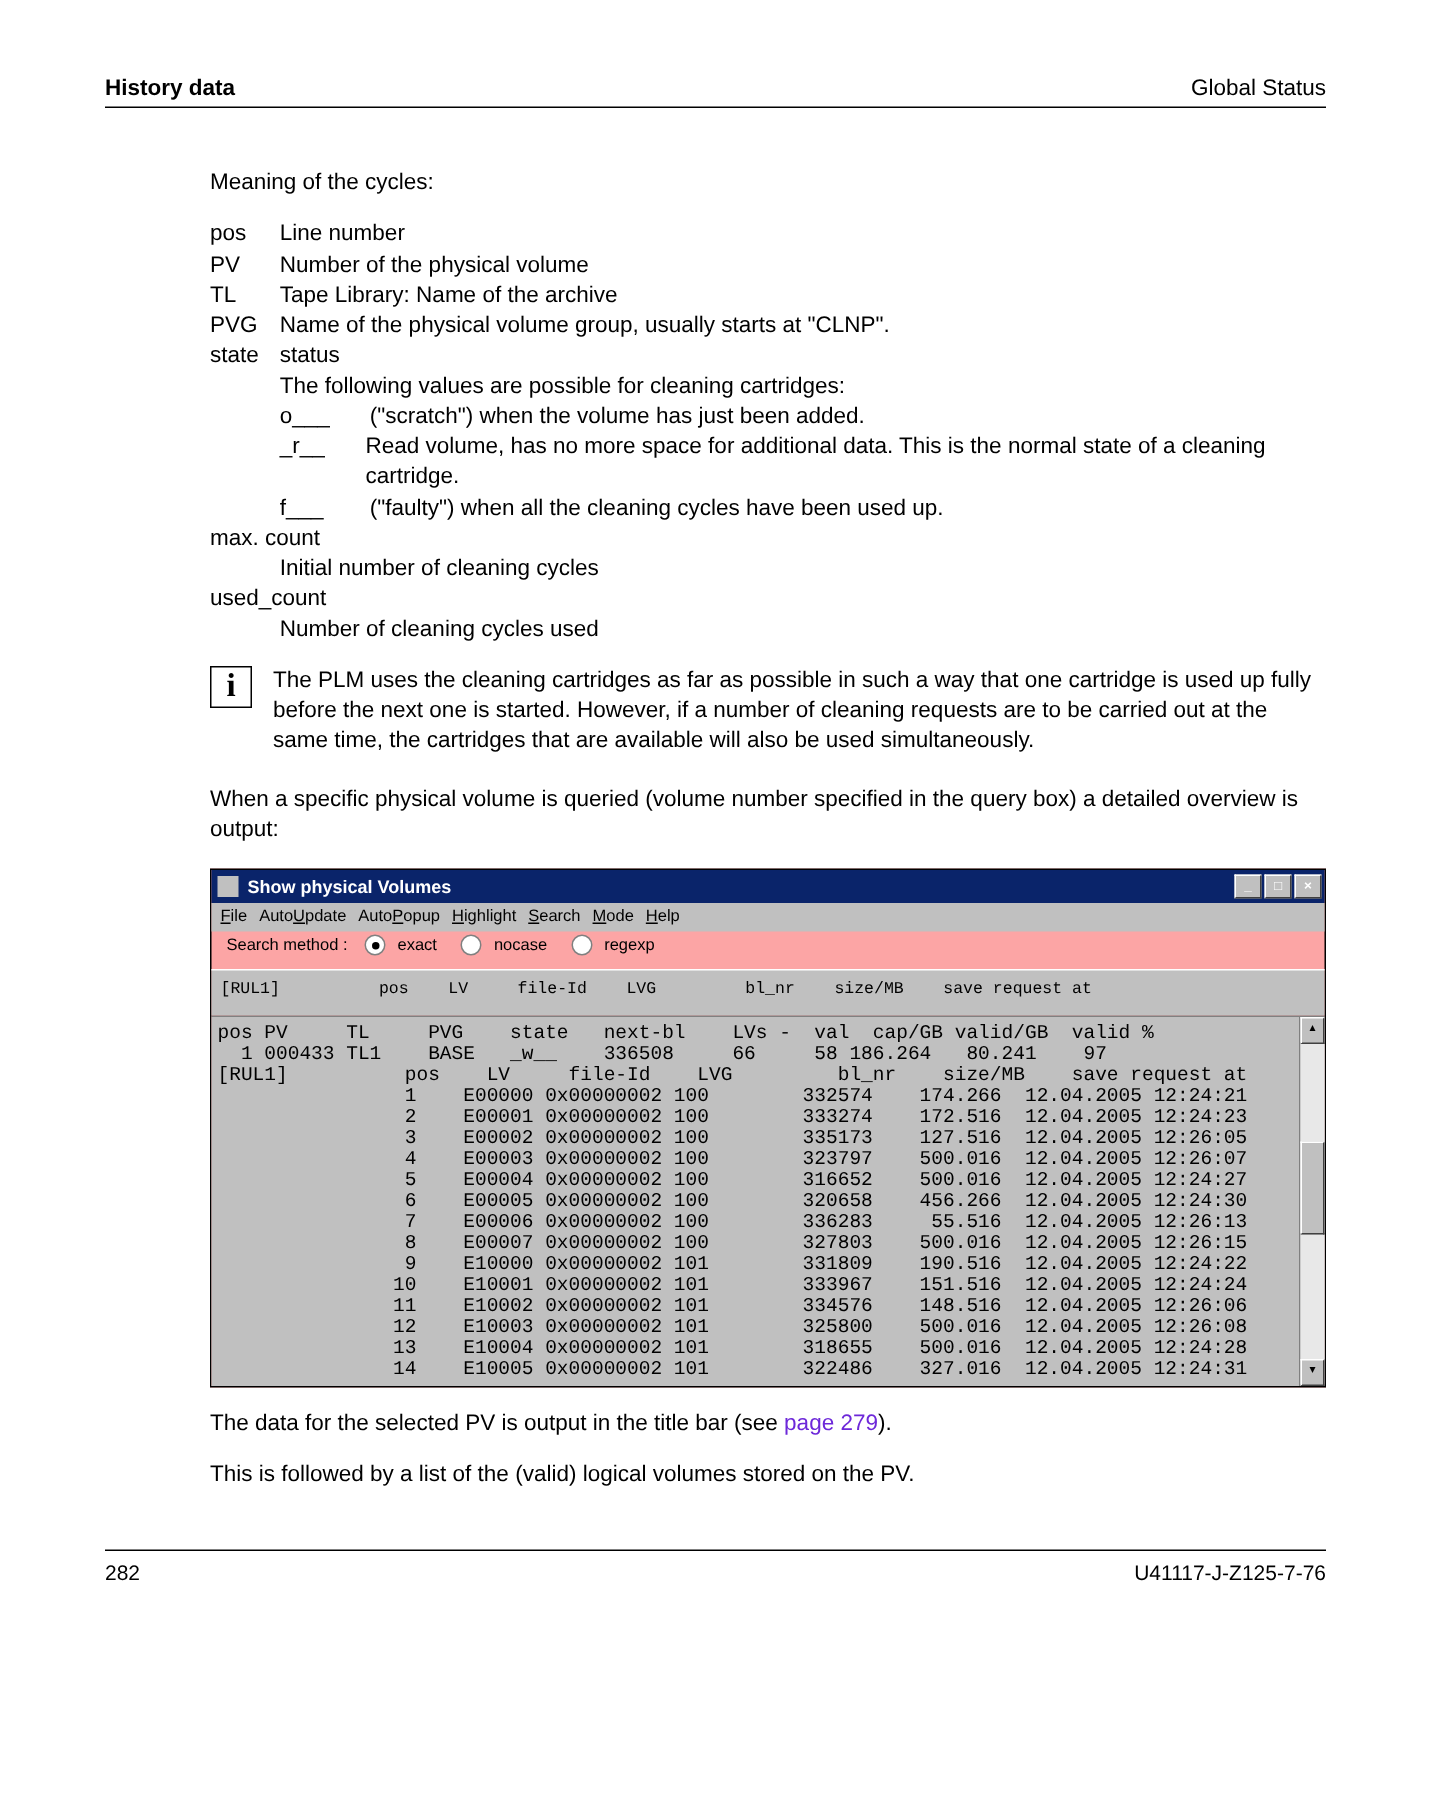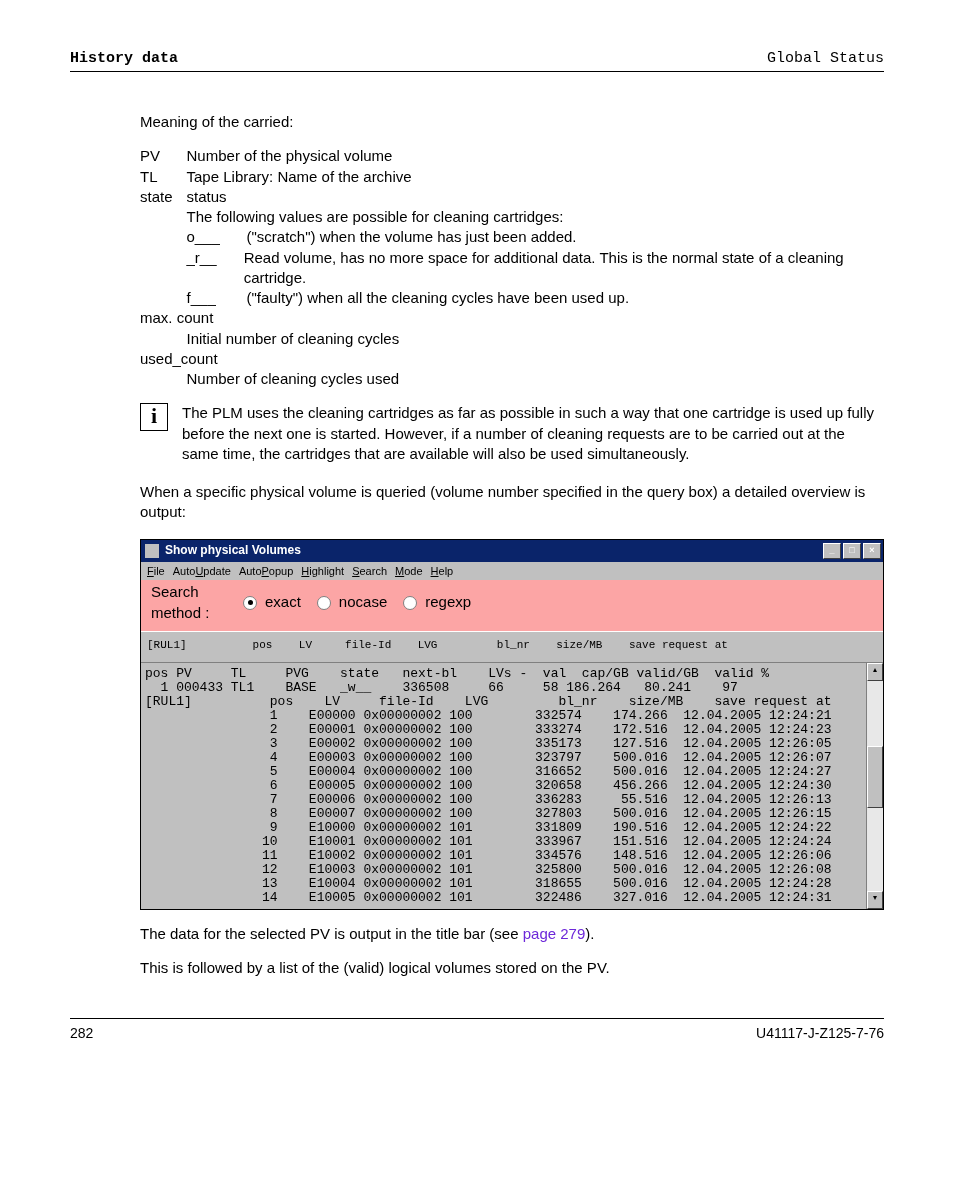--- a/index.html
+++ b/index.html
@@ -11,21 +11,20 @@
     padding: 50px 70px 40px 70px;
     width: 954px;
     box-sizing: border-box;
   }
   .header {
     display: flex;
     justify-content: space-between;
     border-bottom: 1.5px solid #000;
     padding-bottom: 4px;
     margin-bottom: 40px;
-    font-family: Liberation Mono, monospace;
   }
   .header-left { font-weight: bold; }
   .content {
     margin-left: 70px;
     margin-right: 0px;
     line-height: 1.35;
   }
   .para { margin-bottom: 14px; }
   table.defs { border-collapse: collapse; margin-bottom: 14px; }
   table.defs td { vertical-align: top; padding: 0 6px 0 0; }
@@ -121,21 +120,21 @@
     width: 40px;
     text-align: right;
     padding: 1px 4px;
     color: #008000;
   }
   .tool-row2 {
     display: flex;
     align-items: center;
     padding: 2px 10px 8px 10px;
     gap: 6px;
-    font-size: 15px;
+    font-size: 11px;
   }
   .radio {
     width: 12px; height: 12px;
     border-radius: 50%;
     background: #fff;
     border: 1px solid #808080;
     display: inline-flex;
     align-items: center;
     justify-content: center;
     margin: 0 2px 0 10px;
@@ -211,31 +210,39 @@
 </style>
 </head>
 <body>
 
 <div class="header">
   <span class="header-left">History data</span>
   <span>Global Status</span>
 </div>
 
 <div class="content">
-  <div class="para">Meaning of the carried:</div>
+  <div class="para">Meaning of the cycles:</div>
 
   <table class="defs">
     <tbody>
+        <tr>
+          <td class="term">pos</td>
+        <td>Line number</td>
+        </tr>
     <tr>
           <td class="term">PV</td>
         <td>Number of the physical volume</td>
         </tr>
     <tr>
           <td class="term">TL</td>
         <td>Tape Library: Name of the archive</td>
+        </tr>
+    <tr>
+          <td class="term">PVG</td>
+        <td>Name of the physical volume group, usually starts at "CLNP".</td>
         </tr>
     <tr>
           <td class="term">state</td>
         <td>
           <div>status</div>
           <div>The following values are possible for cleaning cartridges:</div>
           <div class="sub-row">
               <div class="code">o___</div>
               <div>("scratch") when the volume has just been added.</div>
             </div>

